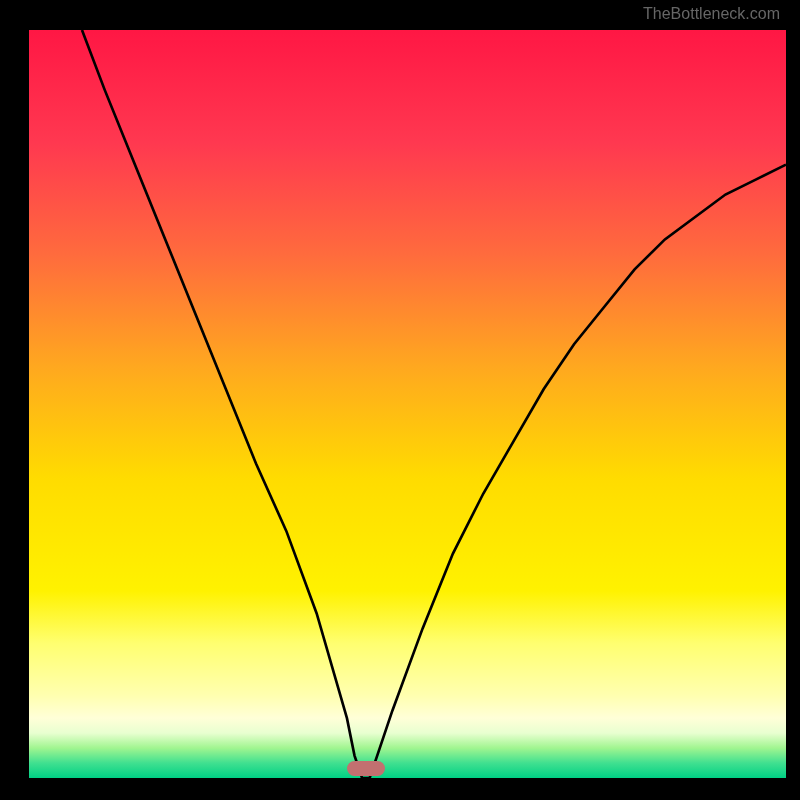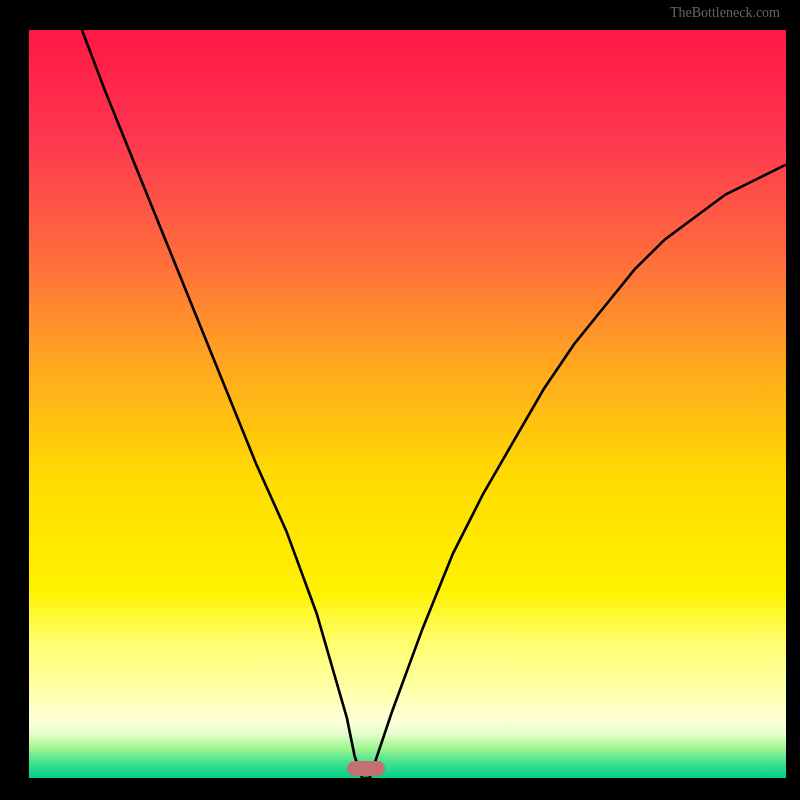--- a/index.html
+++ b/index.html
@@ -13,23 +13,22 @@
       background: #000;
       position: relative;
       overflow: hidden;
       font-family: Arial, sans-serif;
     }
     .watermark {
       position: absolute;
       top: 5px;
       right: 20px;
       color: #666;
-      font-size: 14px;
+      font-size: 16px;
       z-index: 10;
-      font-family: Liberation Serif, serif;
     }
     .chart-area {
       position: absolute;
       border-top: none;
       border-right: none;
     }
     .gradient-bg {
       width: 100%;
       height: 100%;
       position: absolute;

